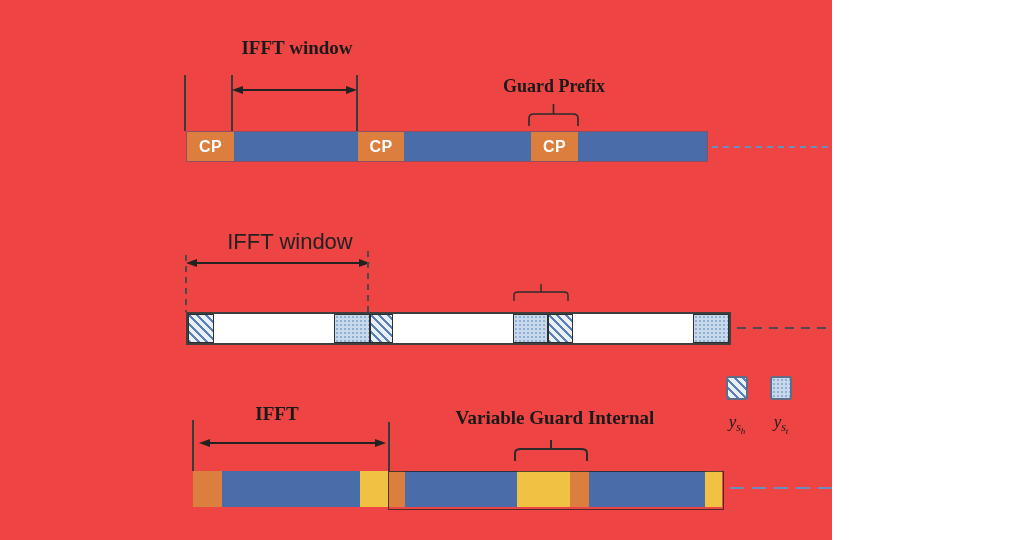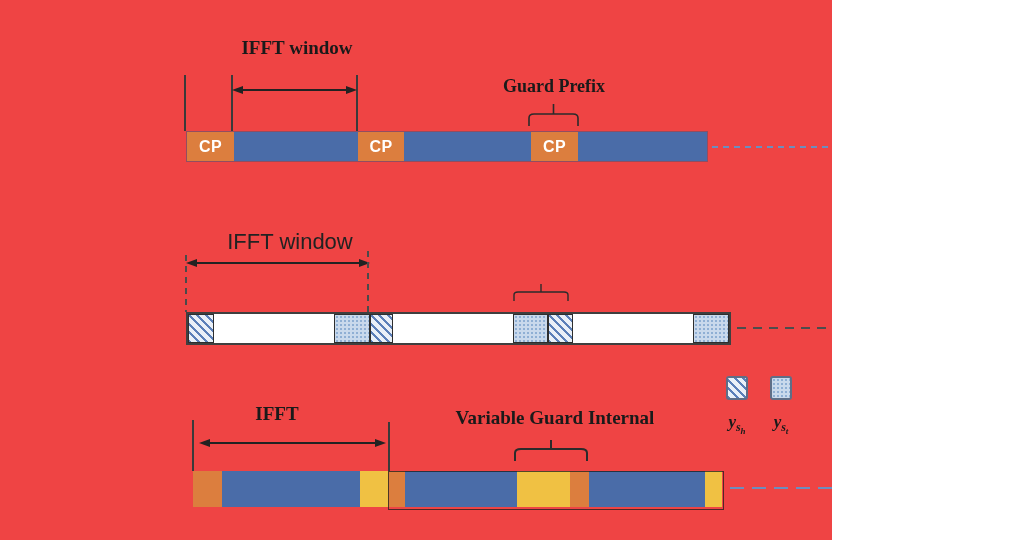--- a/index.html
+++ b/index.html
@@ -34,21 +34,21 @@
   .dash-h{position:absolute;height:2px;}
   .dash-blue{background:repeating-linear-gradient(90deg,var(--dash_blue) 0 6px,transparent 6px 11px);}
   .dash-blue-long{background:repeating-linear-gradient(90deg,var(--dash_blue) 0 14px,transparent 14px 22px);}
   .dash-dark{background:repeating-linear-gradient(90deg,var(--dash_black) 0 9px,transparent 9px 16px);}
   .vdash{position:absolute;width:2px;
     background:repeating-linear-gradient(180deg,#4a4a4a 0 6px,transparent 6px 11px);}
 
   
   .leg-box{position:absolute;width:22px;height:24px;border:2px solid #5f6e87;border-radius:3px;}
   .leg-label{position:absolute;text-align:center;font-family:"Liberation Serif","DejaVu Serif",serif;
-             font-weight:bold;font-style:italic;font-size:17px;color:#1a1a1a;}
+             font-weight:normal;font-style:italic;font-size:17px;color:#1a1a1a;}
   .leg-label sub{font-size:12px;}
   .leg-label sub .subsub{font-size:9px;}
   svg{position:absolute;overflow:visible;}
 </style>
 </head>
 <body>
 
 <div class="canvas">
 
   <div class="label serif-bold" style="left:226px;top:37px;width:142px;font-size:19px;">IFFT window</div>

